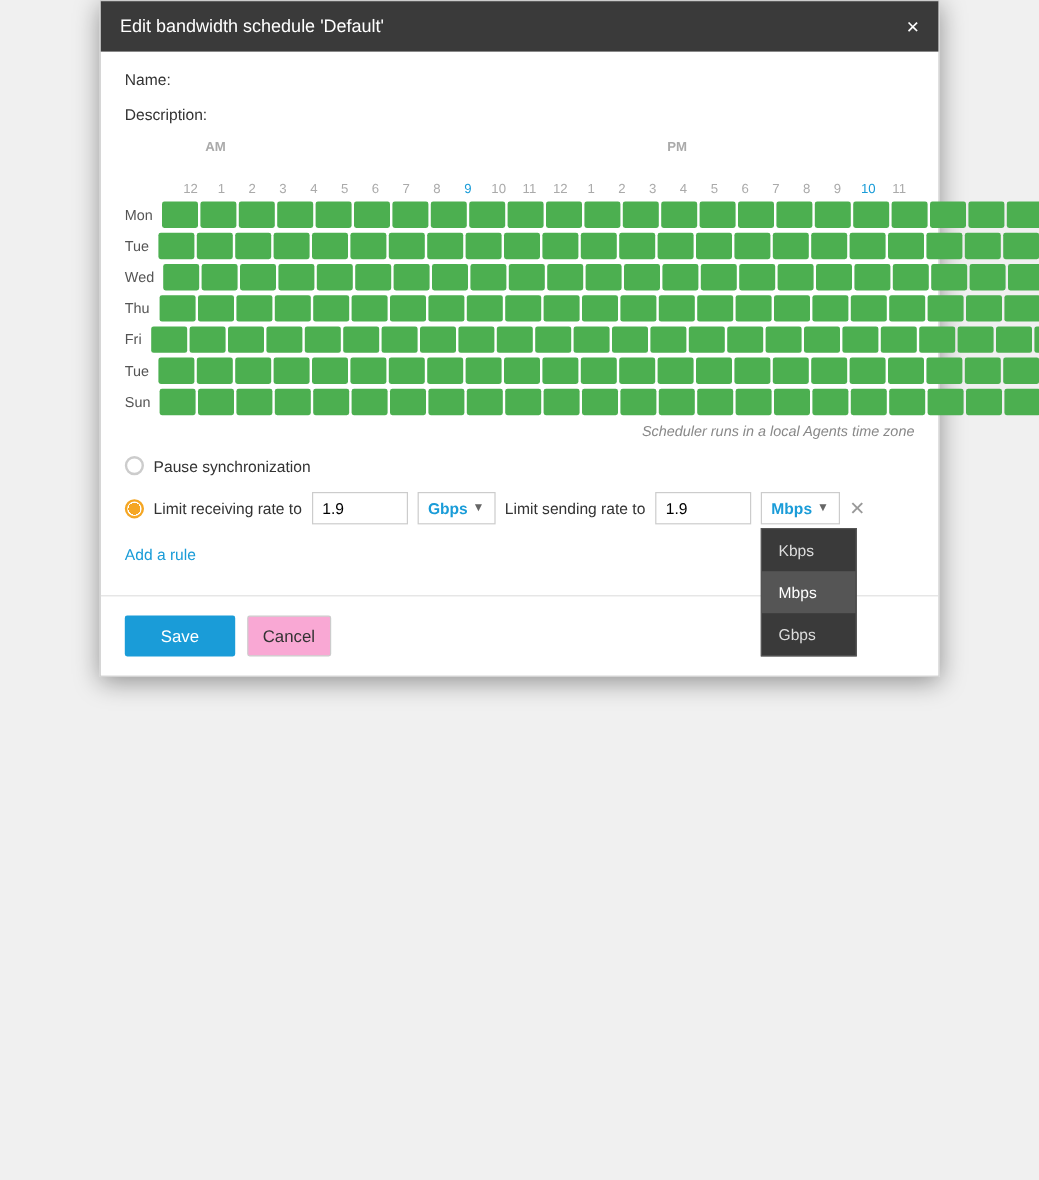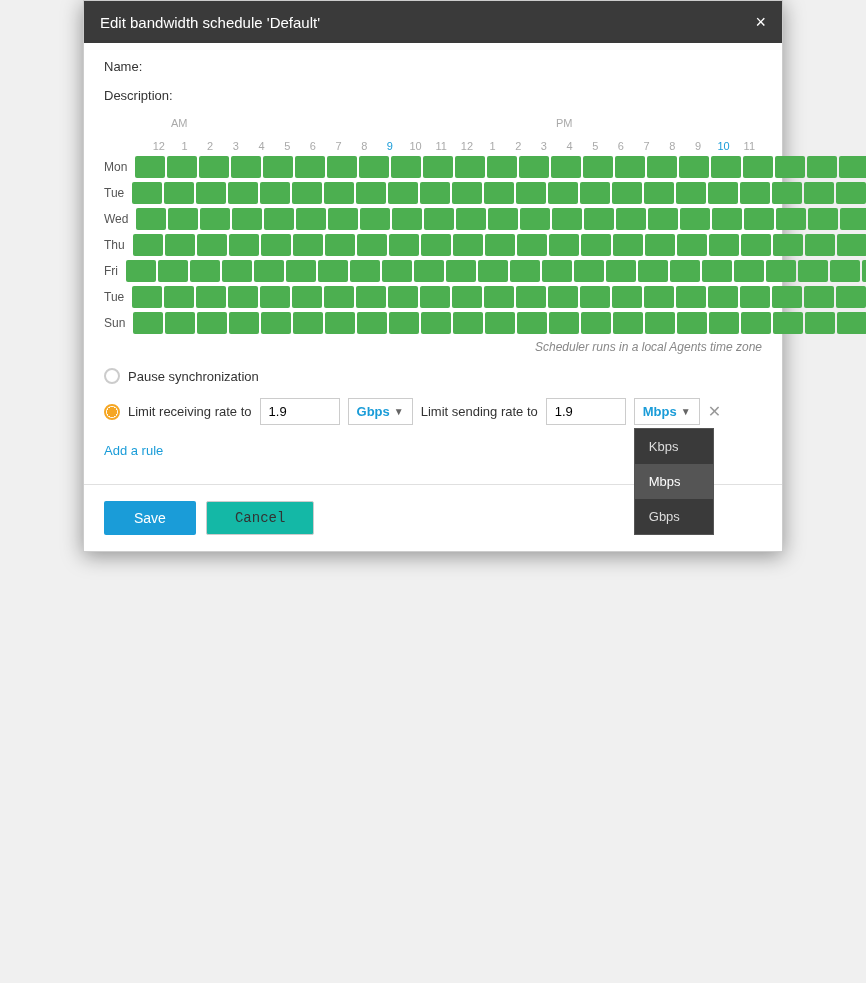--- a/index.html
+++ b/index.html
@@ -195,47 +195,47 @@
     .btn-save {
       background: #1a9cd8;
       color: #fff;
       border: none;
       padding: 8px 30px;
       font-size: 14px;
       cursor: pointer;
       border-radius: 2px;
     }
     .btn-cancel {
-      background: #14b8a6;
+      background: #f9a8d4;
       color: #333;
       border: 1px solid #ccc;
-      padding: 8px 28px;
+      padding: 8px 12px;
       font-size: 14px;
       cursor: pointer;
       border-radius: 2px;
-      font-family: Liberation Mono, monospace;
     }
     .unit-btn {
       background: #fff;
       border: 1px solid #ccc;
       padding: 5px 8px;
       font-size: 13px;
       color: #1a9cd8;
       font-weight: bold;
       cursor: pointer;
       display: inline-flex;
       align-items: center;
       gap: 4px;
     }
     .am-pm-row {
       display: flex;
       margin-left: 42px;
       position: relative;
       height: 16px;
-      margin-bottom: 7px;
+      margin-bottom: 19px;
+      font-weight: bold;
     }
     .hours-row {
       display: flex;
       margin-left: 42px;
       margin-bottom: 4px;
     }
     .h-cell {
       width: 32px;
       text-align: center;
       font-size: 11px;

